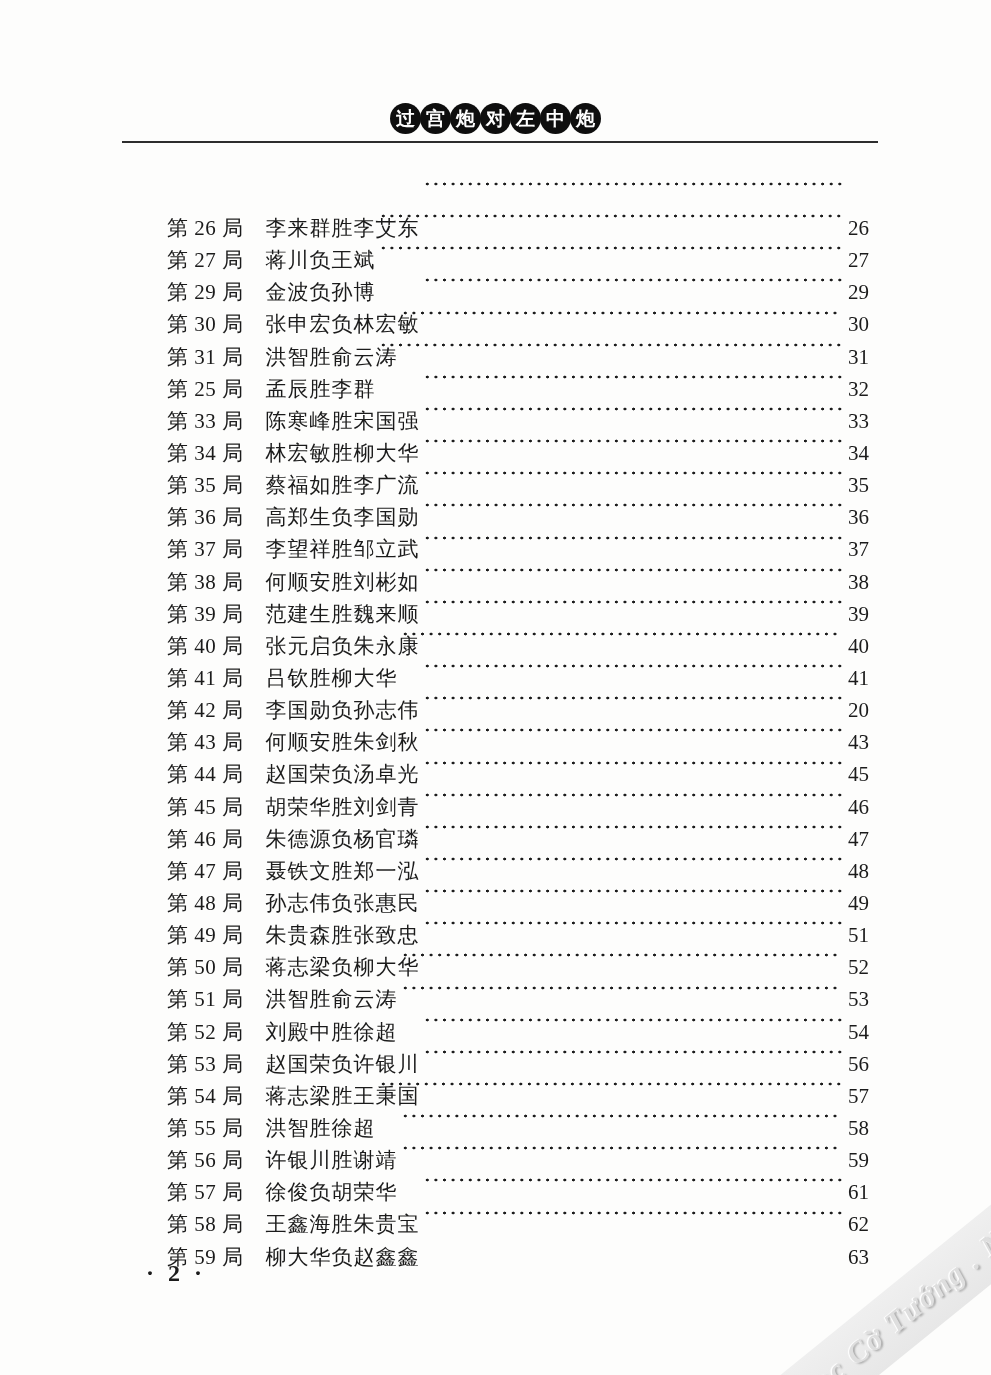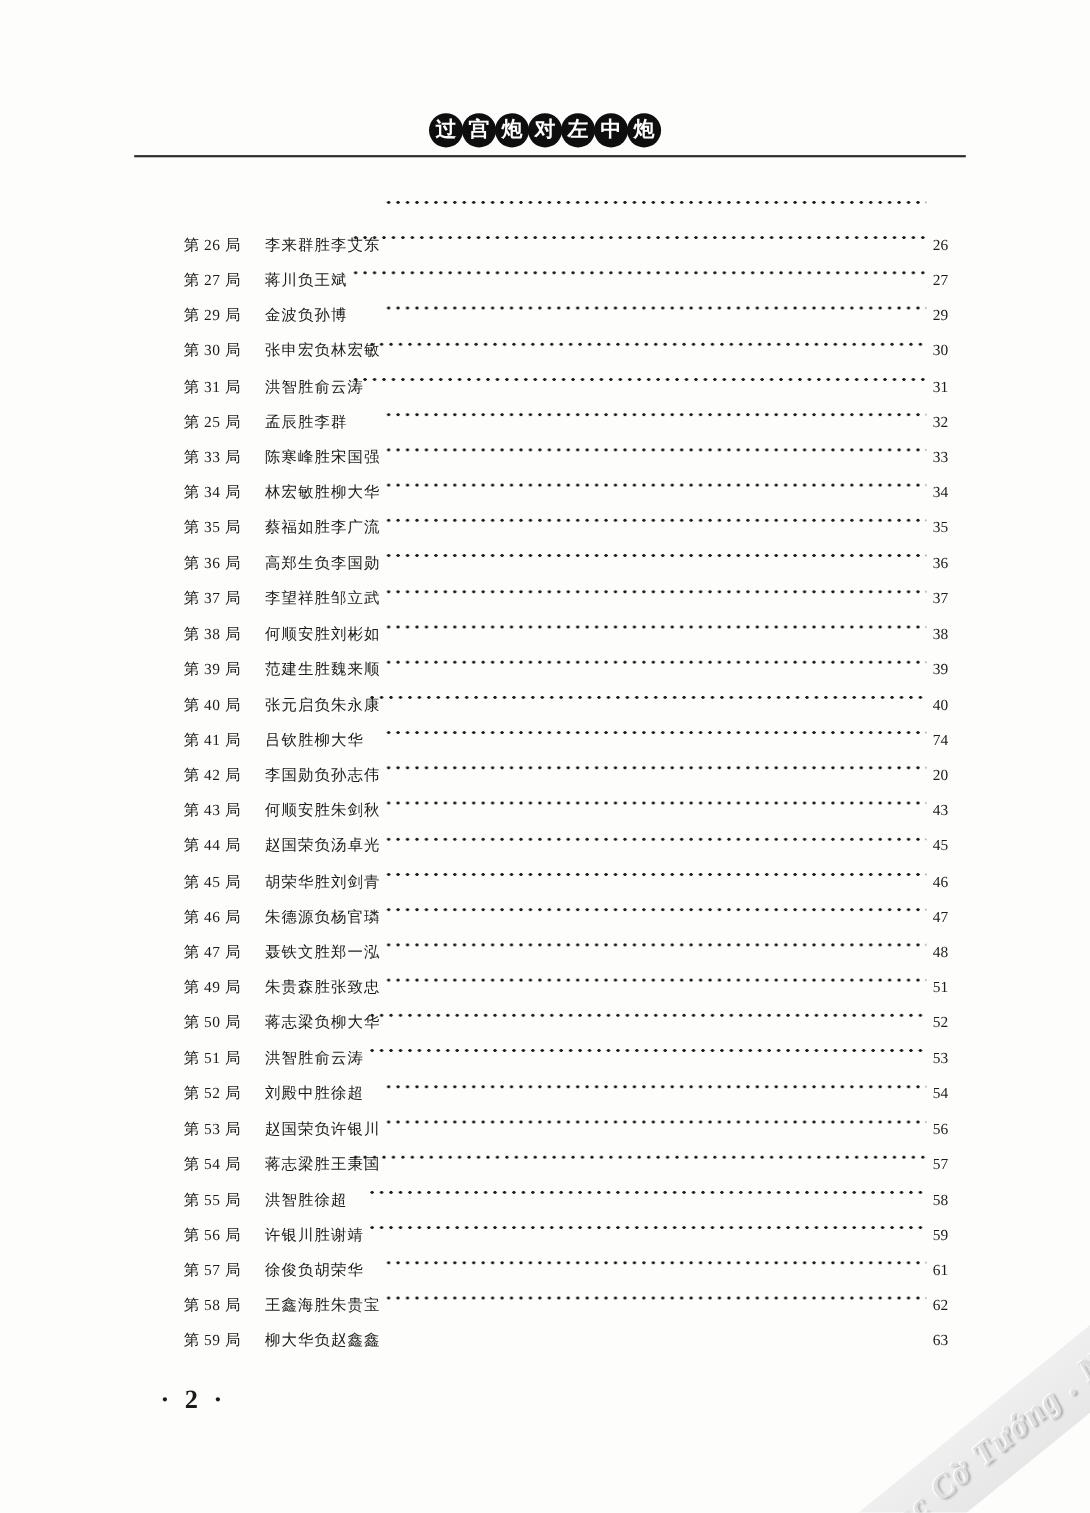--- a/index.html
+++ b/index.html
@@ -31,21 +31,21 @@
     position: absolute; top: 141px; left: 122px;
     width: 756px; height: 2px; background: #2d2d2d;
   }
 
   
   .toc {
     position: absolute; top: 166px; left: 167px; width: 711px;
   }
   .toc-row {
     display: flex; align-items: baseline;
-    height: 32.15px; font-size: 14px; white-space: nowrap;
+    height: 32.15px; font-size: 21px; white-space: nowrap;
   }
   .toc-label { flex: none; margin-right: 22px; letter-spacing: 0.5px; }
   .toc-title { flex: none; letter-spacing: 1px; margin-top: 48px; }
   .toc-dots {
     flex: 1 1 auto; align-self: center;
     height: 6px; margin: 4px 6px 0 3px;
     background-image: radial-gradient(circle, #1c1c1c 1.35px, transparent 1.6px);
     background-size: 8.6px 6px;
     background-repeat: repeat-x;
     background-position: left center;
@@ -211,21 +211,21 @@
         <span class="toc-label">第 40 局</span>
         <span class="toc-title">张元启负朱永康</span>
         <span class="toc-dots"></span>
         <span class="toc-page">40</span>
       </div>
 
       <div class="toc-row">
         <span class="toc-label">第 41 局</span>
         <span class="toc-title">吕钦胜柳大华</span>
         <span class="toc-dots"></span>
-        <span class="toc-page">74</span>
+        <span class="toc-page">41</span>
       </div>
 
       <div class="toc-row">
         <span class="toc-label">第 42 局</span>
         <span class="toc-title">李国勋负孙志伟</span>
         <span class="toc-dots"></span>
         <span class="toc-page">20</span>
       </div>
 
       <div class="toc-row">
@@ -256,20 +256,26 @@
         <span class="toc-page">47</span>
       </div>
 
       <div class="toc-row">
         <span class="toc-label">第 47 局</span>
         <span class="toc-title">聂铁文胜郑一泓</span>
         <span class="toc-dots"></span>
         <span class="toc-page">48</span>
       </div>
 
+      <div class="toc-row">
+        <span class="toc-label">第 48 局</span>
+        <span class="toc-title">孙志伟负张惠民</span>
+        <span class="toc-dots"></span>
+        <span class="toc-page">49</span>
+      </div>
 
       <div class="toc-row">
         <span class="toc-label">第 49 局</span>
         <span class="toc-title">朱贵森胜张致忠</span>
         <span class="toc-dots"></span>
         <span class="toc-page">51</span>
       </div>
 
       <div class="toc-row">
         <span class="toc-label">第 50 局</span>

